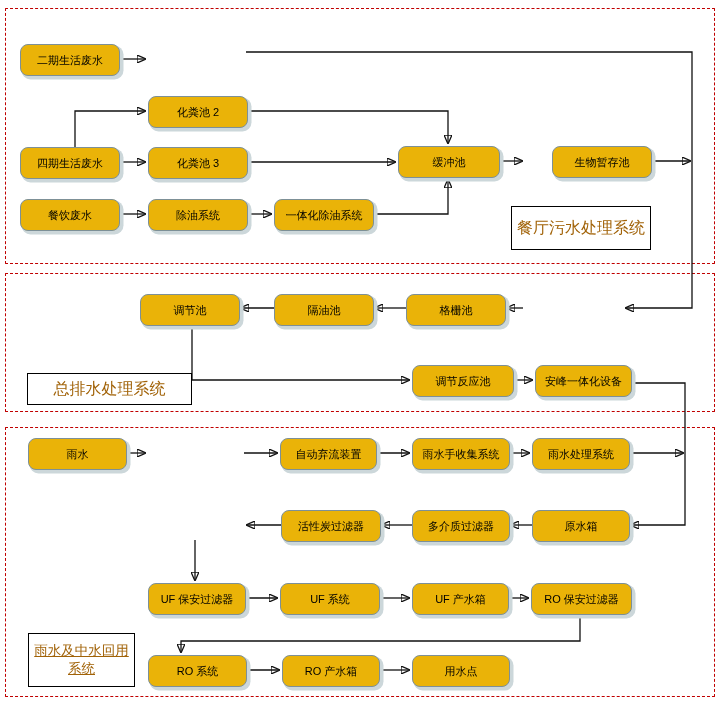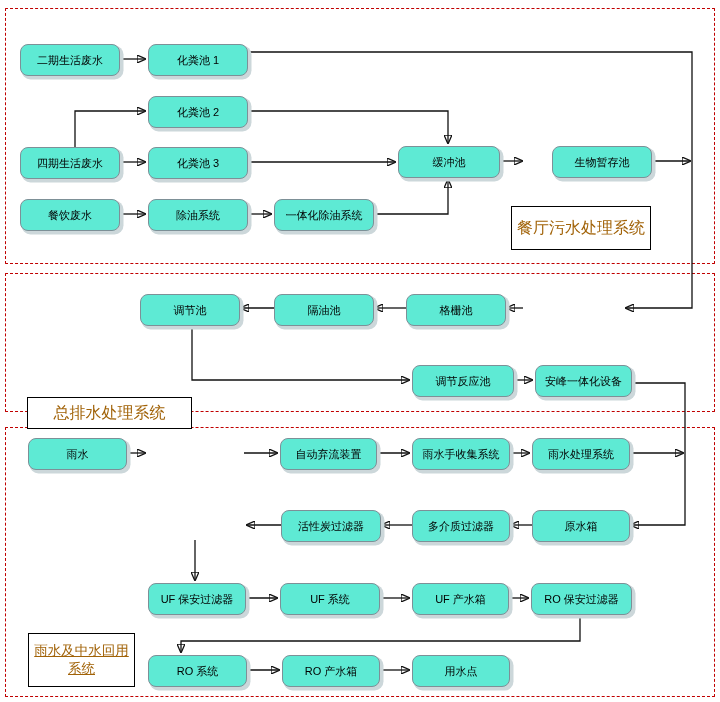--- a/index.html
+++ b/index.html
@@ -8,21 +8,21 @@
 
   
   .section{position:absolute;border:1px dashed #c00000;border-radius:1px;}
   #sec-restaurant{left:5px;top:8px;width:708px;height:254px;}
   #sec-maindrain{left:5px;top:273px;width:708px;height:137px;}
   #sec-rainwater{left:5px;top:427px;width:708px;height:268px;}
 
   
   .node{
     position:absolute;
-    background:#5eead4;
+    background:#eab308;
     border:1.5px solid #7d9097;
     border-radius:8px;
     box-shadow:2.5px 2.5px 0 1px #ccd7da;
     display:flex;align-items:center;justify-content:center;
     font-size:11px;color:#000;white-space:nowrap;
     z-index:3;
   }
   .n1{left:20px;top:44px;width:98px;height:30px}
   .n2{left:148px;top:44px;width:98px;height:30px}
   .n3{left:148px;top:96px;width:98px;height:30px}
@@ -56,21 +56,21 @@
   .n31{left:282px;top:655px;width:96px;height:30px}
   .n32{left:412px;top:655px;width:96px;height:30px}
 
   
   .syslabel{
     position:absolute;background:#fff;border:1px solid #000;
     color:#a16207;display:flex;align-items:center;justify-content:center;
     text-align:center;z-index:4;line-height:1.3;
   }
   #lbl-restaurant{left:511px;top:206px;width:138px;height:42px;font-size:16px;}
-  #lbl-maindrain{left:27px;top:373px;width:163px;height:30px;font-size:16px;margin-top:24px;}
+  #lbl-maindrain{left:27px;top:373px;width:163px;height:30px;font-size:16px;}
   #lbl-rainwater{left:28px;top:633px;width:105px;height:52px;font-size:13.5px;text-decoration:underline;}
 
   
   #wires{position:absolute;left:0;top:0;width:720px;height:702px;z-index:2;}
   #wires path{fill:none;stroke:#111;stroke-width:1.3;}
 </style>
 </head>
 <body>
 
 <div id="canvas">
@@ -116,21 +116,20 @@
     <path d="M195 540 V580" marker-end="url(#arw)"></path>
     <path d="M244 598 H277" marker-end="url(#arw)"></path>
     <path d="M378 598 H409" marker-end="url(#arw)"></path>
     <path d="M507 598 H528" marker-end="url(#arw)"></path>
     <path d="M580 613 V641 H181 V652" marker-end="url(#arw)"></path>
     <path d="M245 670 H279" marker-end="url(#arw)"></path>
     <path d="M378 670 H409" marker-end="url(#arw)"></path>
   </svg>
 
   <div class="node n1">二期生活废水</div>
-  <div class="node n2">化粪池 1</div>
   <div class="node n3">化粪池 2</div>
   <div class="node n4">四期生活废水</div>
   <div class="node n5">化粪池 3</div>
   <div class="node n6">缓冲池</div>
   <div class="node n7">生物暂存池</div>
   <div class="node n8">餐饮废水</div>
   <div class="node n9">除油系统</div>
   <div class="node n10">一体化除油系统</div>
 
   <div class="node n11">调节池</div>

